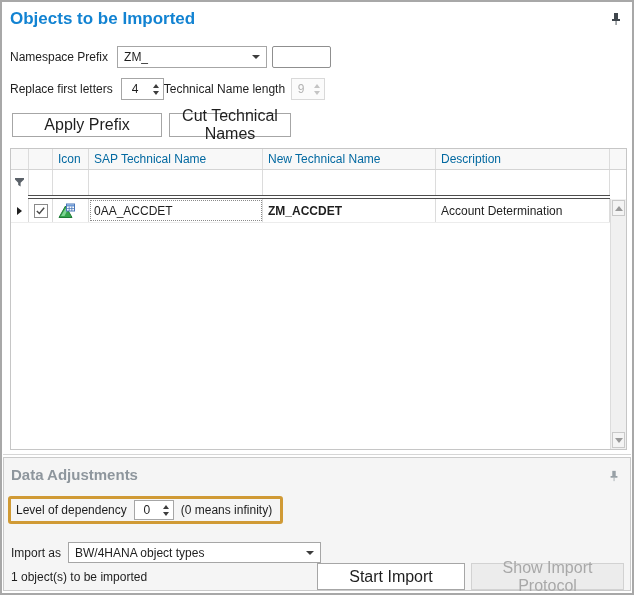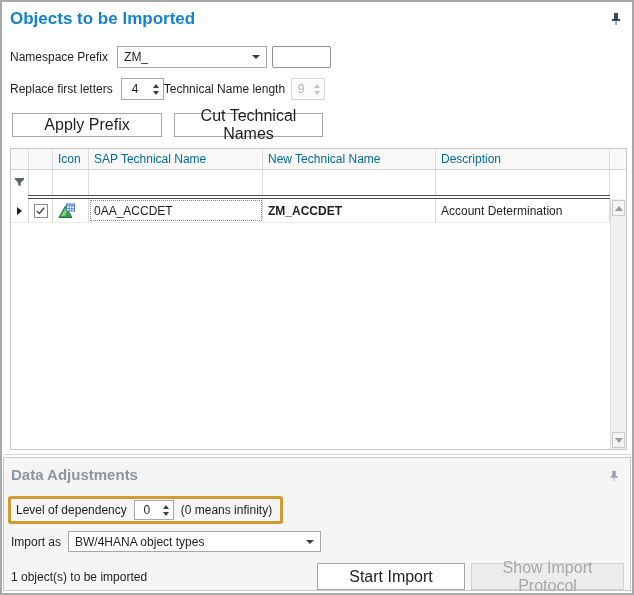--- a/index.html
+++ b/index.html
@@ -73,21 +73,21 @@
                border-bottom:5px solid #9a9a9a; }
   .sb-tri-dn { width:0; height:0; border-left:4px solid transparent; border-right:4px solid transparent;
                border-top:5px solid #9a9a9a; }
 
   
   .bottom-panel { position:absolute; left:1px; right:1px; top:455px; bottom:2px;
                   background:#f5f5f5; border:1px solid #cacaca; }
   .bp-title { position:absolute; left:7px; top:8px; font-size:15px; font-weight:bold; color:#8e969d; }
   .hl-box { position:absolute; left:4px; top:38px; height:28px; border:3px solid #d09a35; border-radius:3px;
             display:flex; align-items:center; padding:0 8px 0 5px; gap:7px; }
-  .import-row { position:absolute; left:7px; top:73px; display:flex; align-items:center; }
+  .import-row { position:absolute; left:7px; top:84px; display:flex; align-items:center; }
   .status-text { position:absolute; left:7px; top:112px; color:#1e1e1e; }
   .btn-start { position:absolute; left:313px; top:105px; width:148px; height:27px; }
   .btn-protocol { position:absolute; left:467px; top:105px; width:153px; height:27px; }
 </style>
 </head>
 <body>
 
 <div class="window">
 
   <div class="top-title">Objects to be Imported</div>
@@ -125,21 +125,21 @@
       <span class="sval">9</span>
       <span class="spin-arrows">
           <span class="tri-up"></span>
           <span class="tri-dn"></span>
         </span>
     </div>
   </div>
 
   <div class="form-row" style="left:10px; top:111px;">
     <button class="btn" style="width:150px; height:24px;">Apply Prefix</button>
-    <button class="btn" style="width:149px; height:24px; margin-left:12px;">Cut Technical Names</button>
+    <button class="btn" style="width:122px; height:24px; margin-left:7px;">Cut Technical Names</button>
   </div>
 
   <div class="tbl">
     <div class="trow hdr">
       <div class="cell c0"></div>
       <div class="cell c1"></div>
       <div class="cell c2">Icon</div>
       <div class="cell c3">SAP Technical Name</div>
       <div class="cell c4">New Technical Name</div>
       <div class="cell c5">Description</div>

